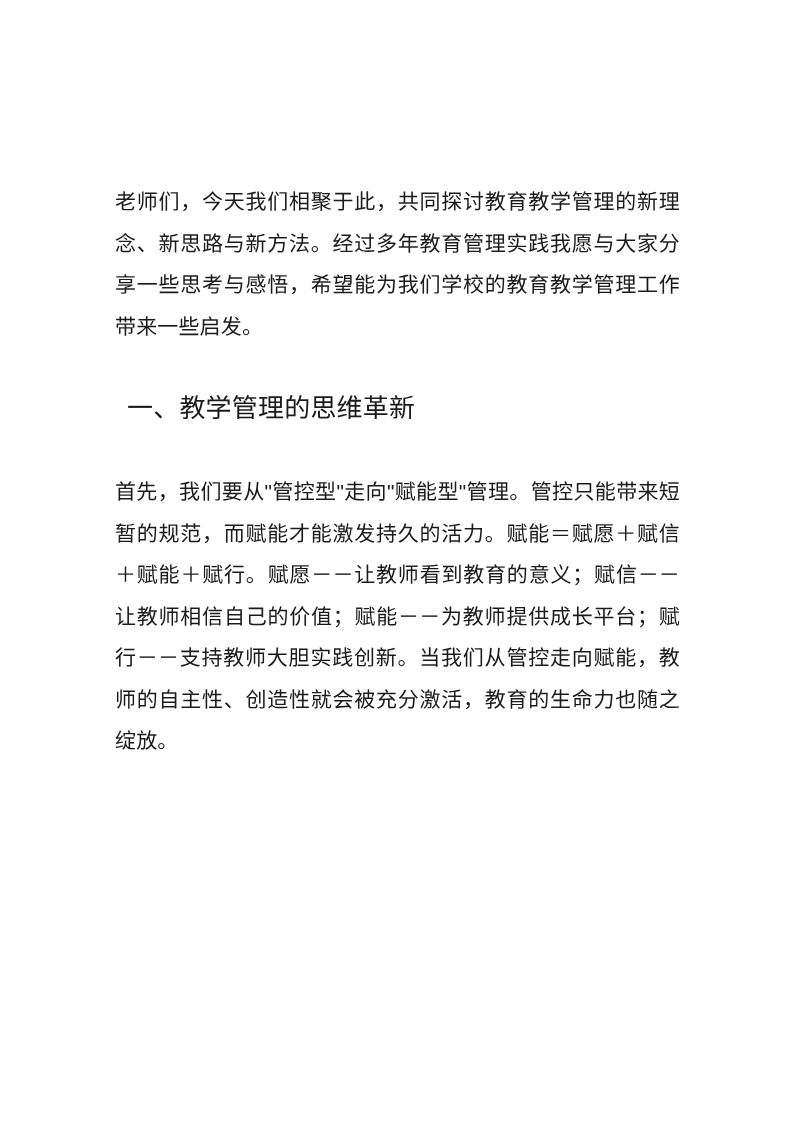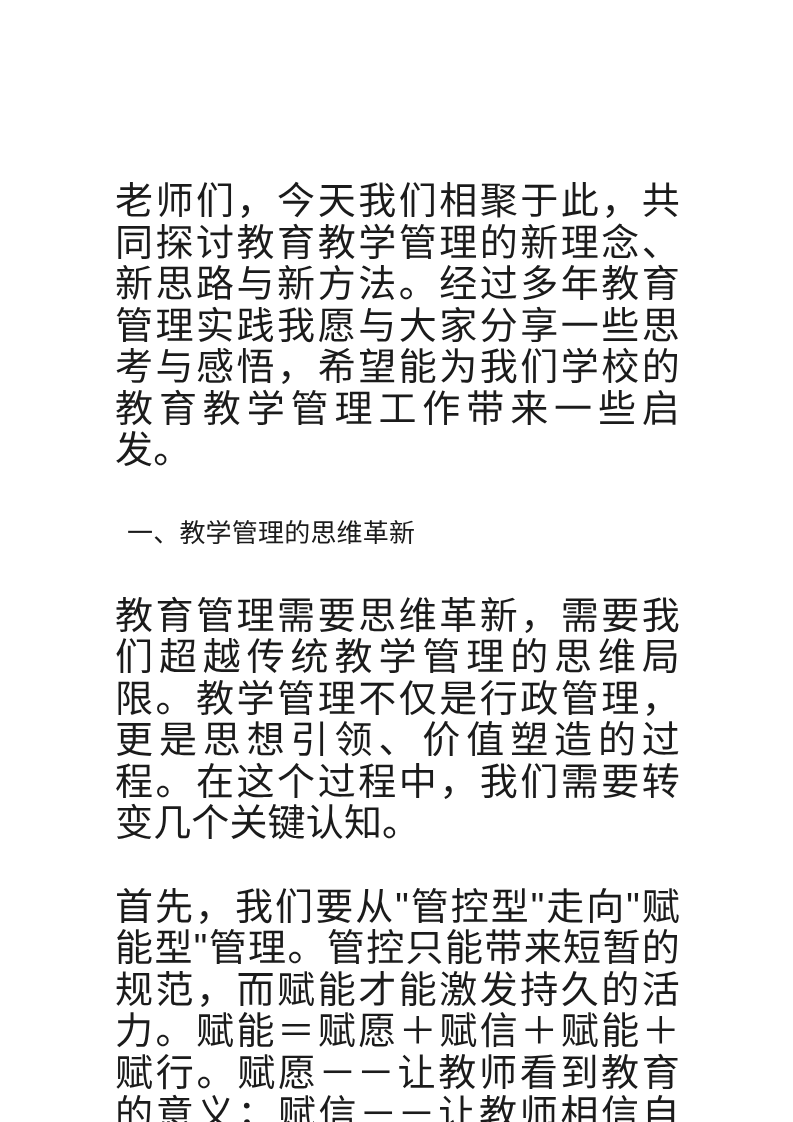--- a/index.html
+++ b/index.html
@@ -21,21 +21,21 @@
 
   .doc-body {
     position: absolute;
     left: 115px;
     top: 181px;
     width: 565px;
   }
 
   .para {
     font-family: "Liberation Sans", "DejaVu Sans", sans-serif;
-    font-size: 38px;
+    font-size: 21px;
     line-height: 41.5px;
     color: #1b1b1b;
     letter-spacing: 0.15px;
     text-align: justify;
     text-justify: inter-ideograph;
     margin: 0;
     font-weight: 400;
     -webkit-font-smoothing: antialiased;
   }
 
@@ -64,18 +64,17 @@
 </head>
 <body>
 
 <div class="page">
   <div class="doc-body">
 
     <p class="para">老师们，今天我们相聚于此，共同探讨教育教学管理的新理念、新思路与新方法。经过多年教育管理实践我愿与大家分享一些思考与感悟，希望能为我们学校的教育教学管理工作带来一些启发。</p>
 
     <p class="heading">一、教学管理的思维革新</p>
 
-    <p class="para">教育管理需要思维革新，需要我们超越传统教学管理的思维局限。教学管理不仅是行政管理，更是思想引领、价值塑造的过程。在这个过程中，我们需要转变几个关键认知。</p>
 
     <p class="para">首先，我们要从"管控型"走向"赋能型"管理。管控只能带来短暂的规范，而赋能才能激发持久的活力。赋能＝赋愿＋赋信＋赋能＋赋行。赋愿－－让教师看到教育的意义；赋信－－让教师相信自己的价值；赋能－－为教师提供成长平台；赋行－－支持教师大胆实践创新。当我们从管控走向赋能，教师的自主性、创造性就会被充分激活，教育的生命力也随之绽放。</p>
 
   </div>
 </div>
 
 </body></html>

